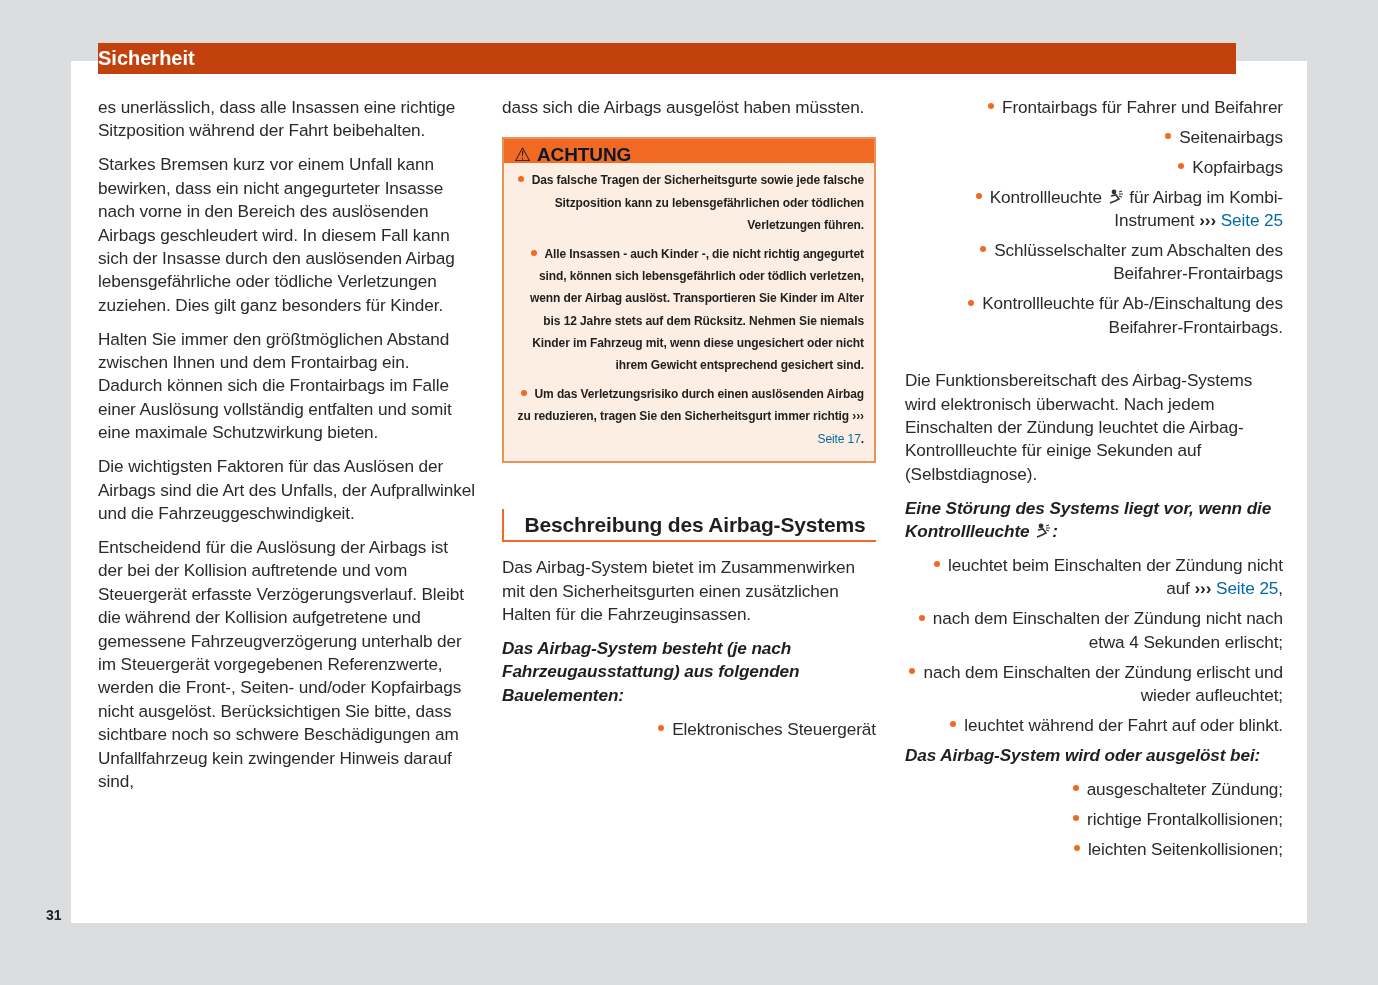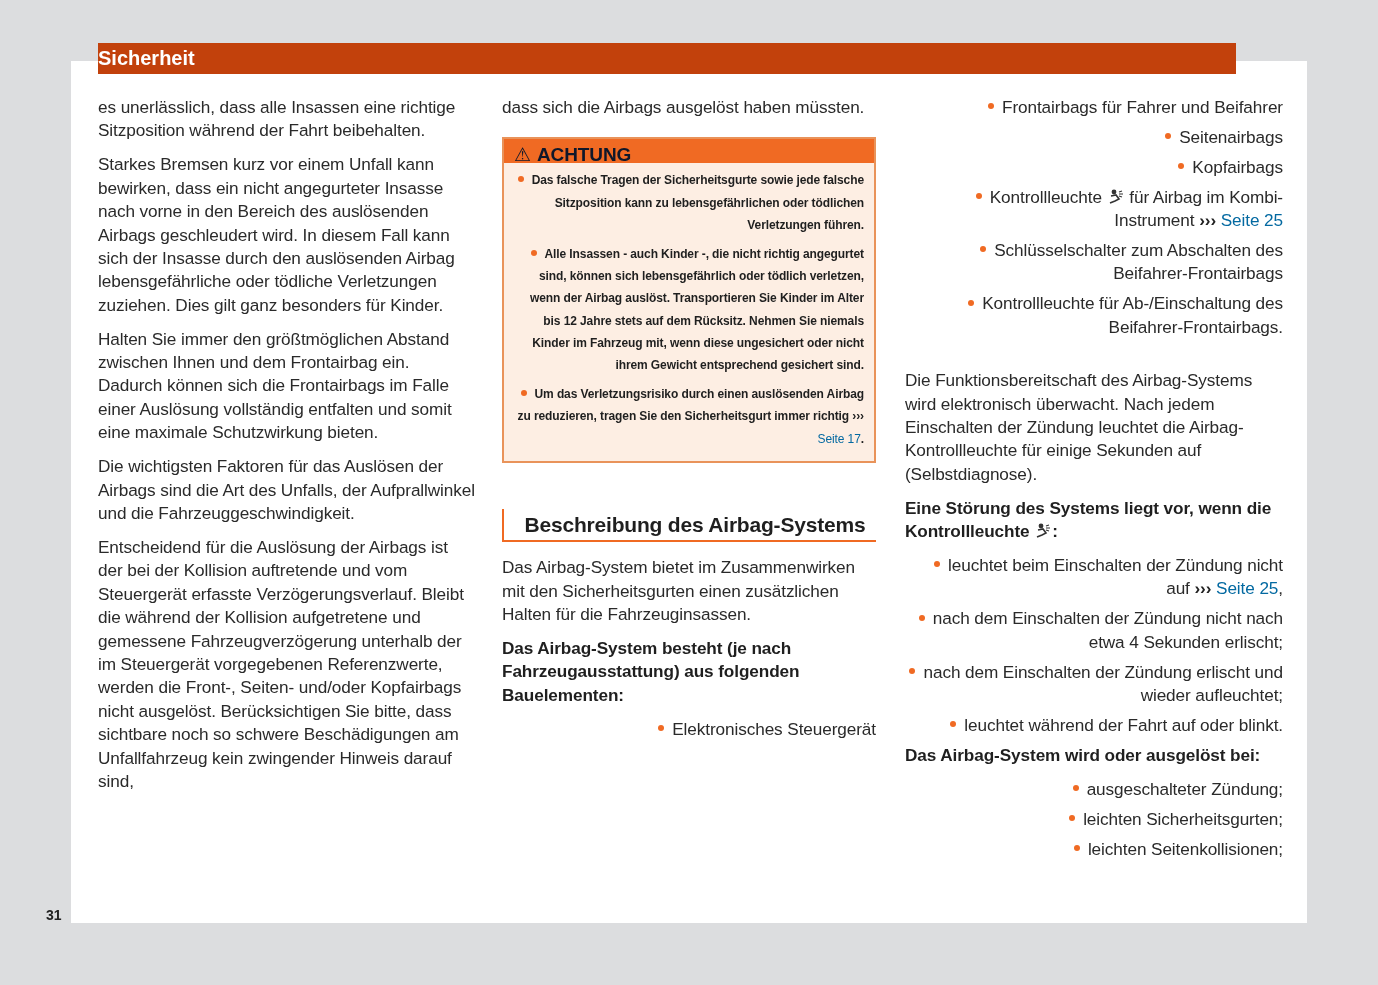--- a/index.html
+++ b/index.html
@@ -62,21 +62,21 @@
   .section-heading {
     margin-top: 46px;
     border-left: 2px solid #f06a23;
     border-bottom: 2px solid #f06a23;
     padding: 4px 0 4px 10px;
     font-size: 21px; font-weight: bold; color: #1f1f1f;
     letter-spacing: -0.2px;
     margin-bottom: 14px;
     text-align: center;
   }
-  .subhead { font-weight: bold; color: #1f1f1f; margin: 22px 0 8px 0; }
+  .subhead { font-weight: bold; color: #1f1f1f; margin: 22px 0 8px 0; font-style: italic; }
   .airbag-icon { display: inline-block; width: 18px; height: 16px; vertical-align: -2px; }
 </style>
 </head>
 <body>
 
 <div class="page"></div>
 <div class="header-bar">Sicherheit</div>
 
 <div class="col col1">
   <p>es unerlässlich, dass alle Insassen eine richtige Sitzposition während der Fahrt beibehalten.</p>
@@ -148,17 +148,17 @@
     <span class="dot"></span><span>leuchtet beim Einschalten der Zündung nicht auf</span>
     <span class="ref-arrow">›››</span>
     <span class="ref">Seite 25</span><span>,</span>
   </div>
   <div class="bullet-item"><span class="dot"></span><span>nach dem Einschalten der Zündung nicht nach etwa 4 Sekunden erlischt;</span></div>
   <div class="bullet-item"><span class="dot"></span><span>nach dem Einschalten der Zündung erlischt und wieder aufleuchtet;</span></div>
   <div class="bullet-item"><span class="dot"></span><span>leuchtet während der Fahrt auf oder blinkt.</span></div>
 
   <p class="subhead">Das Airbag-System wird oder ausgelöst bei:</p>
   <div class="bullet-item"><span class="dot"></span><span>ausgeschalteter Zündung;</span></div>
-  <div class="bullet-item"><span class="dot"></span><span>leichten Sicherheitsgurten;</span></div>
+  <div class="bullet-item"><span class="dot"></span><span>richtige Frontalkollisionen;</span></div>
   <div class="bullet-item"><span class="dot"></span><span>leichten Seitenkollisionen;</span></div>
 </div>
 
 <div class="page-number">31</div>
 
 </body></html>

